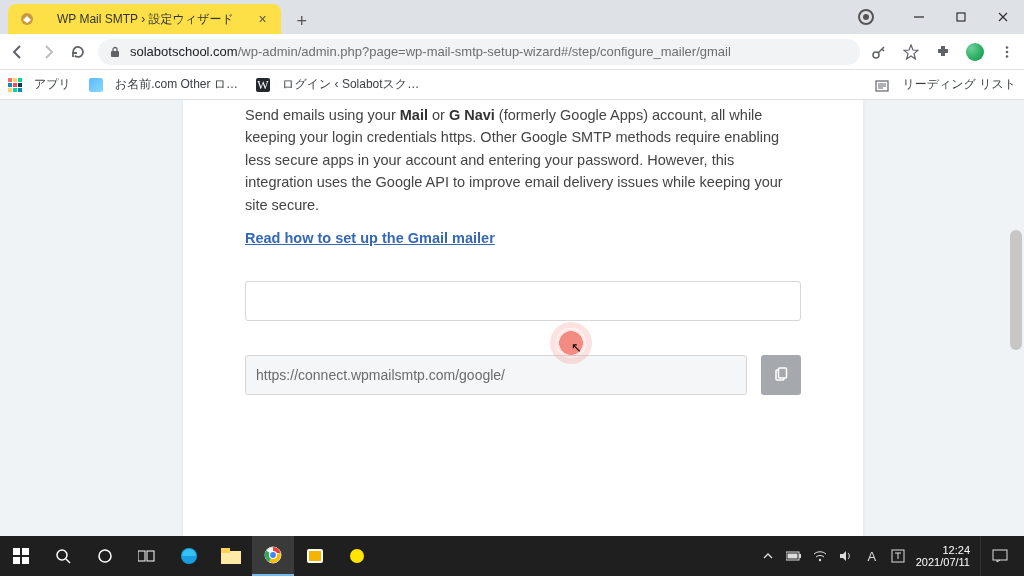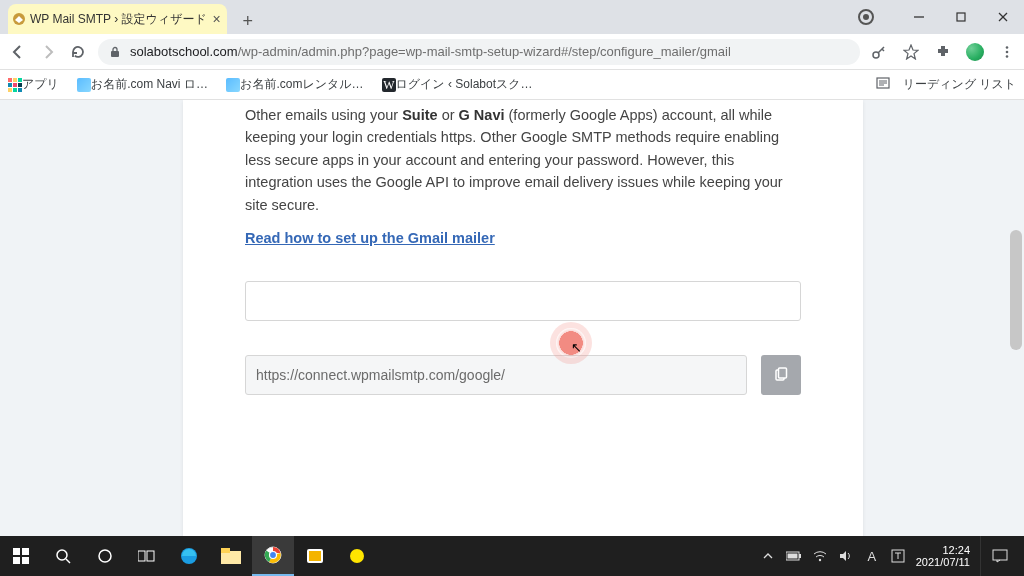--- a/index.html
+++ b/index.html
@@ -1,49 +1,49 @@
 <!DOCTYPE html>
 <html><head>
 <meta charset="utf-8">
 <style>
   * { box-sizing: border-box; margin: 0; padding: 0; }
   html, body { width: 1024px; height: 576px; font-family: "Segoe UI", Arial, sans-serif; background: #fff; overflow: hidden; }
 
   
   .titlebar { height: 34px; background: #dee1e6; display: flex; align-items: flex-end; position: relative; }
-  .tab { display: flex; align-items: center; height: 30px; background: #fef9c3; border-radius: 8px 8px 0 0; margin-left: 8px; padding: 0 4px; font-size: 12px; color: #333; gap: 4px; min-width: 180px; }
+  .tab { display: flex; align-items: center; height: 30px; background: #fde047; border-radius: 8px 8px 0 0; margin-left: 8px; padding: 0 12px; font-size: 12px; color: #333; gap: 23px; min-width: 180px; }
   .tab .favicon { width: 14px; height: 14px; display:inline-flex; align-items:center; justify-content:center; }
   .tab .close { width:12px; height:12px; display:flex; align-items:center; justify-content:center; color:#555; font-size:14px; cursor:pointer; }
   .newtab { width:26px; height:26px; display:flex; align-items:center; justify-content:center; color:#555; font-size:18px; margin-left:8px; cursor:pointer; }
   .win-controls { position:absolute; right:0; top:0; height:34px; display:flex; }
   .win-controls div { width:42px; display:flex; align-items:center; justify-content:center; color:#333; font-size:12px; cursor:pointer; }
   .record-dot { position:absolute; right:150px; top:9px; width:16px; height:16px; border:2px solid #555; border-radius:50%; display:flex; align-items:center; justify-content:center; }
   .record-dot::after { content:""; width:6px; height:6px; background:#555; border-radius:50%; }
 
   .toolbar { height: 36px; background: #fff; border-bottom: 1px solid #e1e1e1; display:flex; align-items:center; padding:0 8px; gap:10px; }
   .nav-btn { width:20px; height:20px; display:flex; align-items:center; justify-content:center; color:#5f6368; cursor:pointer; }
   .nav-btn.dim { color:#bdbdbd; }
   .urlbar { flex:1; height:26px; background:#f1f3f4; border-radius:14px; display:flex; align-items:center; padding:0 10px; font-size:13px; color:#333; gap:8px; }
   .urlbar .lock { width:14px; height:14px; display:flex; align-items:center; justify-content:center; color:#5f6368; }
   .urlbar .host { color:#202124; }
   .urlbar .path { color:#6e6e6e; }
   .tool-icons { display:flex; gap:14px; align-items:center; }
   .tool-icons span { width:18px; height:18px; display:flex; align-items:center; justify-content:center; color:#5f6368; cursor:pointer; }
   .avatar { width:22px; height:22px; border-radius:50%; background: radial-gradient(circle at 30% 30%, #6fcf97, #27ae60 60%, #1e874b); }
 
   .bookmarks { height:30px; background:#fff; border-bottom:1px solid #e1e1e1; display:flex; align-items:center; padding:0 8px; gap:18px; font-size:12px; color:#3c4043; }
-  .bookmarks .bk { display:flex; align-items:center; gap:0; cursor:pointer; }
+  .bookmarks .bk { display:flex; align-items:center; gap:12px; cursor:pointer; }
   .bk-icon { width:14px; height:14px; border-radius:2px; display:inline-block; }
   .apps-icon { width:14px; height:14px; display:grid; grid-template-columns:repeat(3,4px); grid-template-rows:repeat(3,4px); gap:1px; }
   .apps-icon i { background:#ff6b6b; }
   .apps-icon i:nth-child(2){ background:#ffd166;} .apps-icon i:nth-child(3){background:#06d6a0;}
   .apps-icon i:nth-child(4){background:#118ab2;} .apps-icon i:nth-child(5){background:#ef476f;}
   .apps-icon i:nth-child(6){background:#073b4c;} .apps-icon i:nth-child(7){background:#ffd166;}
   .apps-icon i:nth-child(8){background:#06d6a0;} .apps-icon i:nth-child(9){background:#118ab2;}
-  .reading-list { margin-left:auto; display:flex; align-items:flex-start; gap:13px; cursor:pointer;font-family:Liberation Serif, serif; }
+  .reading-list { margin-left:auto; display:flex; align-items:flex-end; gap:13px; cursor:pointer; }
 
   
   .viewport { position:relative; height: calc(576px - 34px - 36px - 30px - 40px); background:#f0f3f6; overflow:hidden; }
   .scrollbar { position:absolute; right:2px; top:0; width:12px; height:100%; background:transparent; }
   .scroll-thumb { position:absolute; right:0; width:12px; height:120px; top:130px; background:#c7c7c7; border-radius:6px; cursor:pointer; }
 
   .card { position:absolute; left:183px; top:0; width:680px; background:#fff; box-shadow:0 1px 4px rgba(0,0,0,.08); min-height:600px; }
   .inner { padding: 0 62px 40px 62px; }
   .desc { font-size:14.5px; line-height:1.55; color:#444; padding-top:4px; }
   .desc b { font-weight:600; color:#333; }
@@ -177,25 +177,21 @@
         <i></i>
         <i></i>
         <i></i>
         <i></i>
         <i></i>
       </span>
     <span>アプリ</span>
   </div>
   <div class="bk">
     <span class="bk-icon" style="background:linear-gradient(135deg,#5bbcff,#89d8ff);"></span>
-    <span>お名前.com Navi ロ…</span>
-  </div>
-  <div class="bk">
-    <span class="bk-icon" style="background:linear-gradient(135deg,#5bbcff,#89d8ff);"></span>
-    <span>お名前.comレンタル…</span>
+    <span>お名前.com Other ロ…</span>
   </div>
   <div class="bk">
     <span class="bk-icon" style="background:#23282d;border-radius:2px;position:relative;">
         <svg width="14" height="14" viewBox="0 0 14 14">
           <text x="7" y="11" text-anchor="middle" font-size="12" fill="#fff" font-family="Georgia">W</text>
         </svg>
       </span>
     <span>ログイン ‹ Solabotスク…</span>
   </div>
   <div class="reading-list">
@@ -208,21 +204,21 @@
         </svg>
       </span>
     <span>リーディング リスト</span>
   </div>
 </div>
 
 <div class="viewport">
   <div class="card">
     <div class="inner">
       <p class="desc">
-        <span>Other emails using your </span><b>Suite</b><span> or </span><b>G Navi</b><span> (formerly Google Apps) account, all while keeping your login credentials https. Other Google SMTP methods require enabling less secure apps in your account and entering your password. However, this integration uses the Google API to improve email delivery issues while keeping your site secure.</span>
+        <span>Send emails using your </span><b>Mail</b><span> or </span><b>G Navi</b><span> (formerly Google Apps) account, all while keeping your login credentials https. Other Google SMTP methods require enabling less secure apps in your account and entering your password. However, this integration uses the Google API to improve email delivery issues while keeping your site secure.</span>
       </p>
       <a class="doclink">Read how to set up the Gmail mailer</a>
 
       <div class="field">
         <input type="text" style="">
       </div>
 
 
       <div class="field">
         <div class="uri-row">

